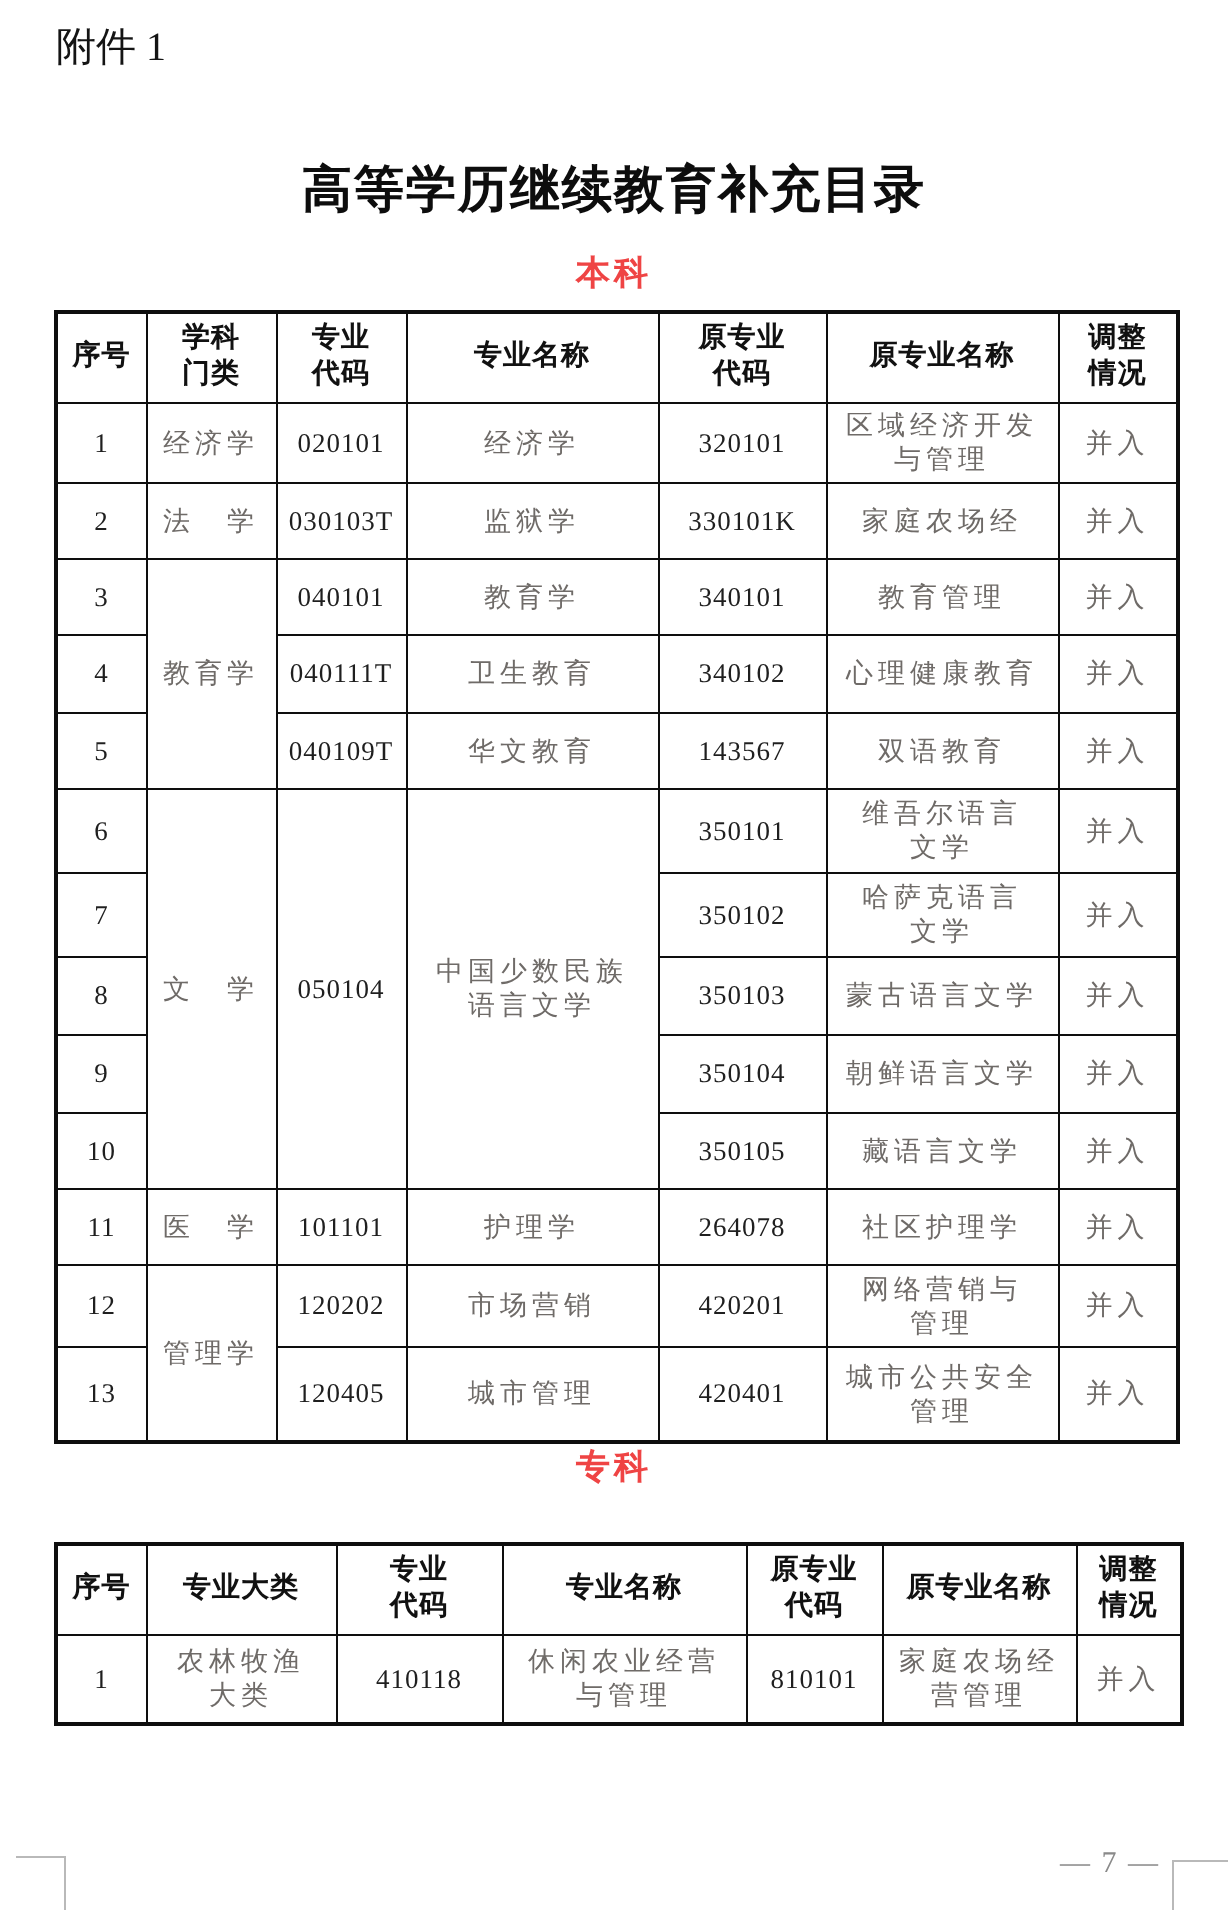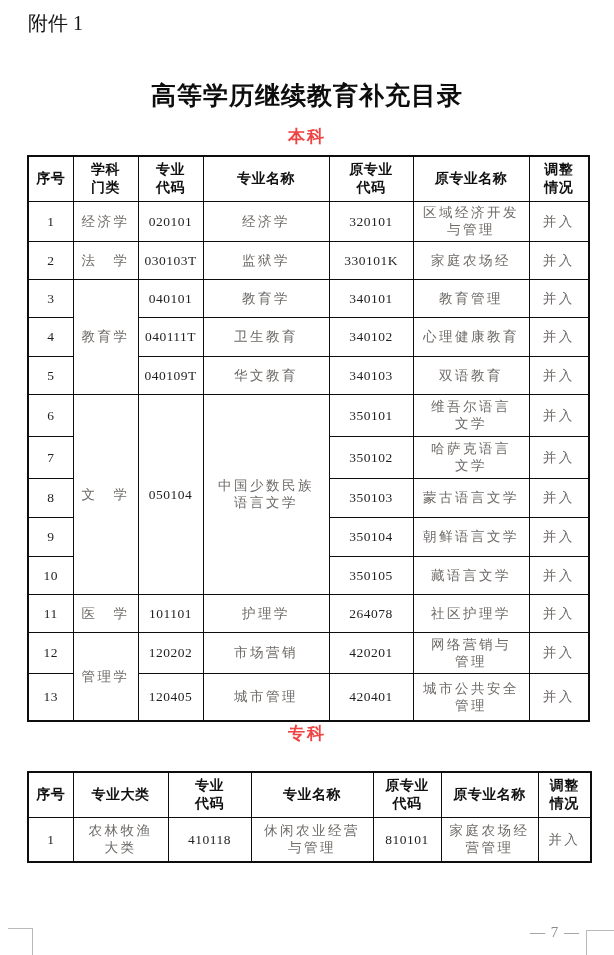--- a/index.html
+++ b/index.html
@@ -126,21 +126,21 @@
     <td class="num">040111T</td>
     <td class="cn">卫生教育</td>
     <td class="num">340102</td>
     <td class="cn">心理健康教育</td>
     <td class="cn">并入</td>
   </tr>
   <tr class="r38">
     <td class="num">5</td>
     <td class="num">040109T</td>
     <td class="cn">华文教育</td>
-    <td class="num">340103</td>
+    <td class="num">143567</td>
     <td class="cn">双语教育</td>
     <td class="cn">并入</td>
   </tr>
   <tr class="r42">
     <td class="num">6</td>
     <td class="cn" rowspan="5">文　学</td>
     <td class="num" rowspan="5">050104</td>
     <td class="cn" rowspan="5">中国少数民族
 语言文学</td>
     <td class="num">350101</td>

